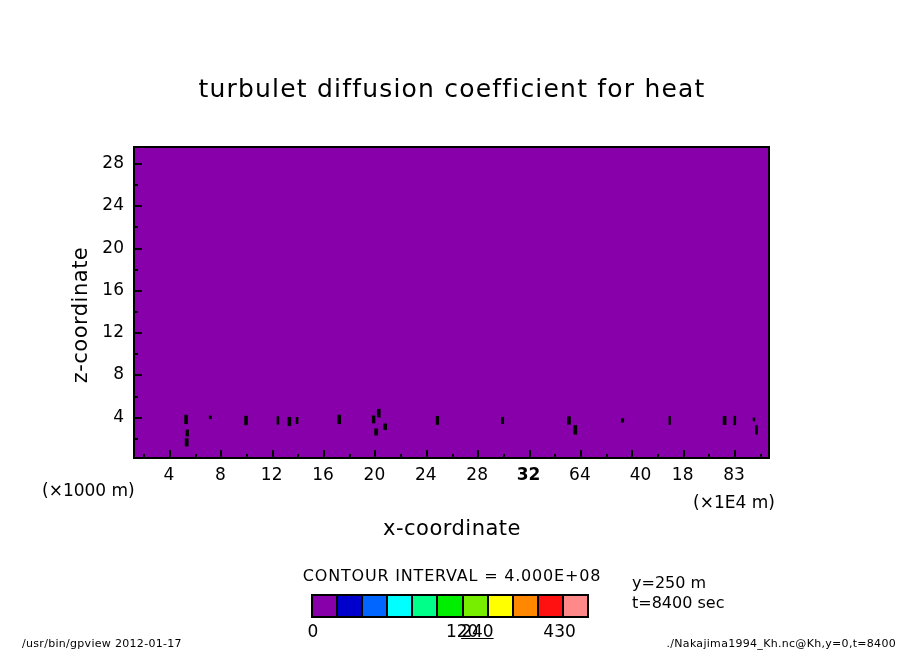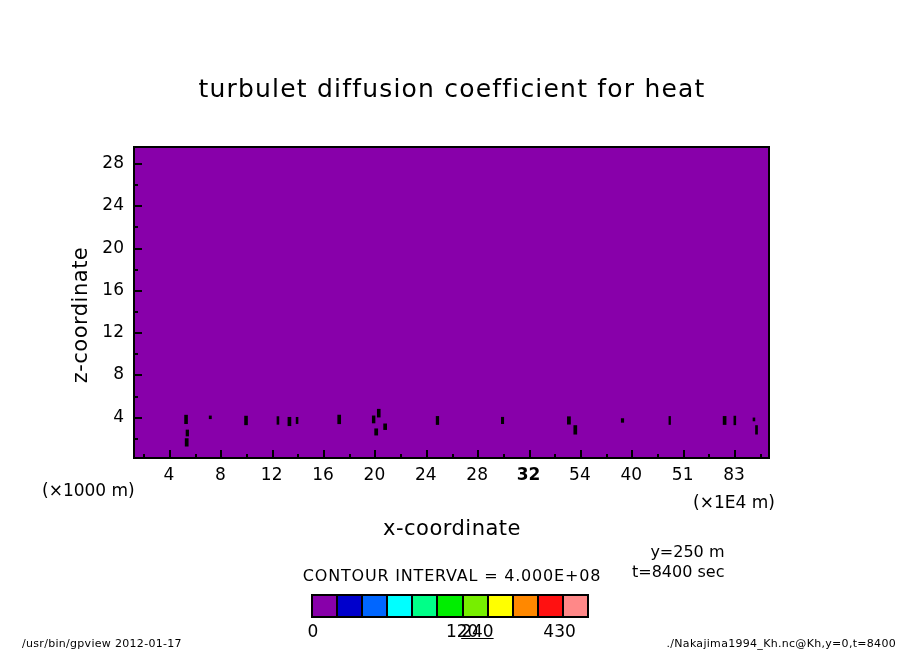--- a/index.html
+++ b/index.html
@@ -142,25 +142,24 @@
     position: absolute;
     font-size: 17px;
     text-align: center;
     width: 46px;
     margin-left: -23px;
     white-space: nowrap;
   }
 
   
   #side-annotation {
-    left: 632px; top: 542px;
+    left: 632px; top: 573px;
     font-size: 16px;
     line-height: 20px;
     white-space: nowrap;
-    text-align: right;
   }
 
   
   #footer-left {
     left: 22px; top: 637px;
     font-size: 11px;
     white-space: nowrap;
     letter-spacing: 0.3px;
   }
   #footer-right {
@@ -251,23 +250,23 @@
 
 <div class="abs" id="x-ticklabels" style="left:0;top:0;width:904px;height:0;">
     <div class="xlabel" style="left: 168.96px;">4</div>
     <div class="xlabel" style="left: 220.331px;">8</div>
     <div class="xlabel" style="left: 271.702px;">12</div>
     <div class="xlabel" style="left: 323.073px;">16</div>
     <div class="xlabel" style="left: 374.444px;">20</div>
     <div class="xlabel" style="left: 425.815px;">24</div>
     <div class="xlabel" style="left: 477.185px;">28</div>
     <div class="xlabel" style="left: 528.556px; font-weight: bold;">32</div>
-    <div class="xlabel" style="left: 579.927px;">54</div>
-    <div class="xlabel" style="left: 631.298px;">40</div>
-    <div class="xlabel" style="left: 682.669px;">51</div>
+    <div class="xlabel" style="left: 579.927px;">64</div>
+    <div class="xlabel" style="left: 631.298px; text-align: right;">40</div>
+    <div class="xlabel" style="left: 682.669px;">18</div>
     <div class="xlabel" style="left: 734.04px;">83</div>
   </div>
 <div class="abs" id="y-ticklabels" style="left:0;top:0;width:904px;height:0;">
     <div class="ylabel" style="top: 416.703px;">4</div>
     <div class="ylabel" style="top: 374.405px;">8</div>
     <div class="ylabel" style="top: 332.108px;">12</div>
     <div class="ylabel" style="top: 289.811px;">16</div>
     <div class="ylabel" style="top: 247.514px;">20</div>
     <div class="ylabel" style="top: 205.216px;">24</div>
     <div class="ylabel" style="top: 162.919px;">28</div>

